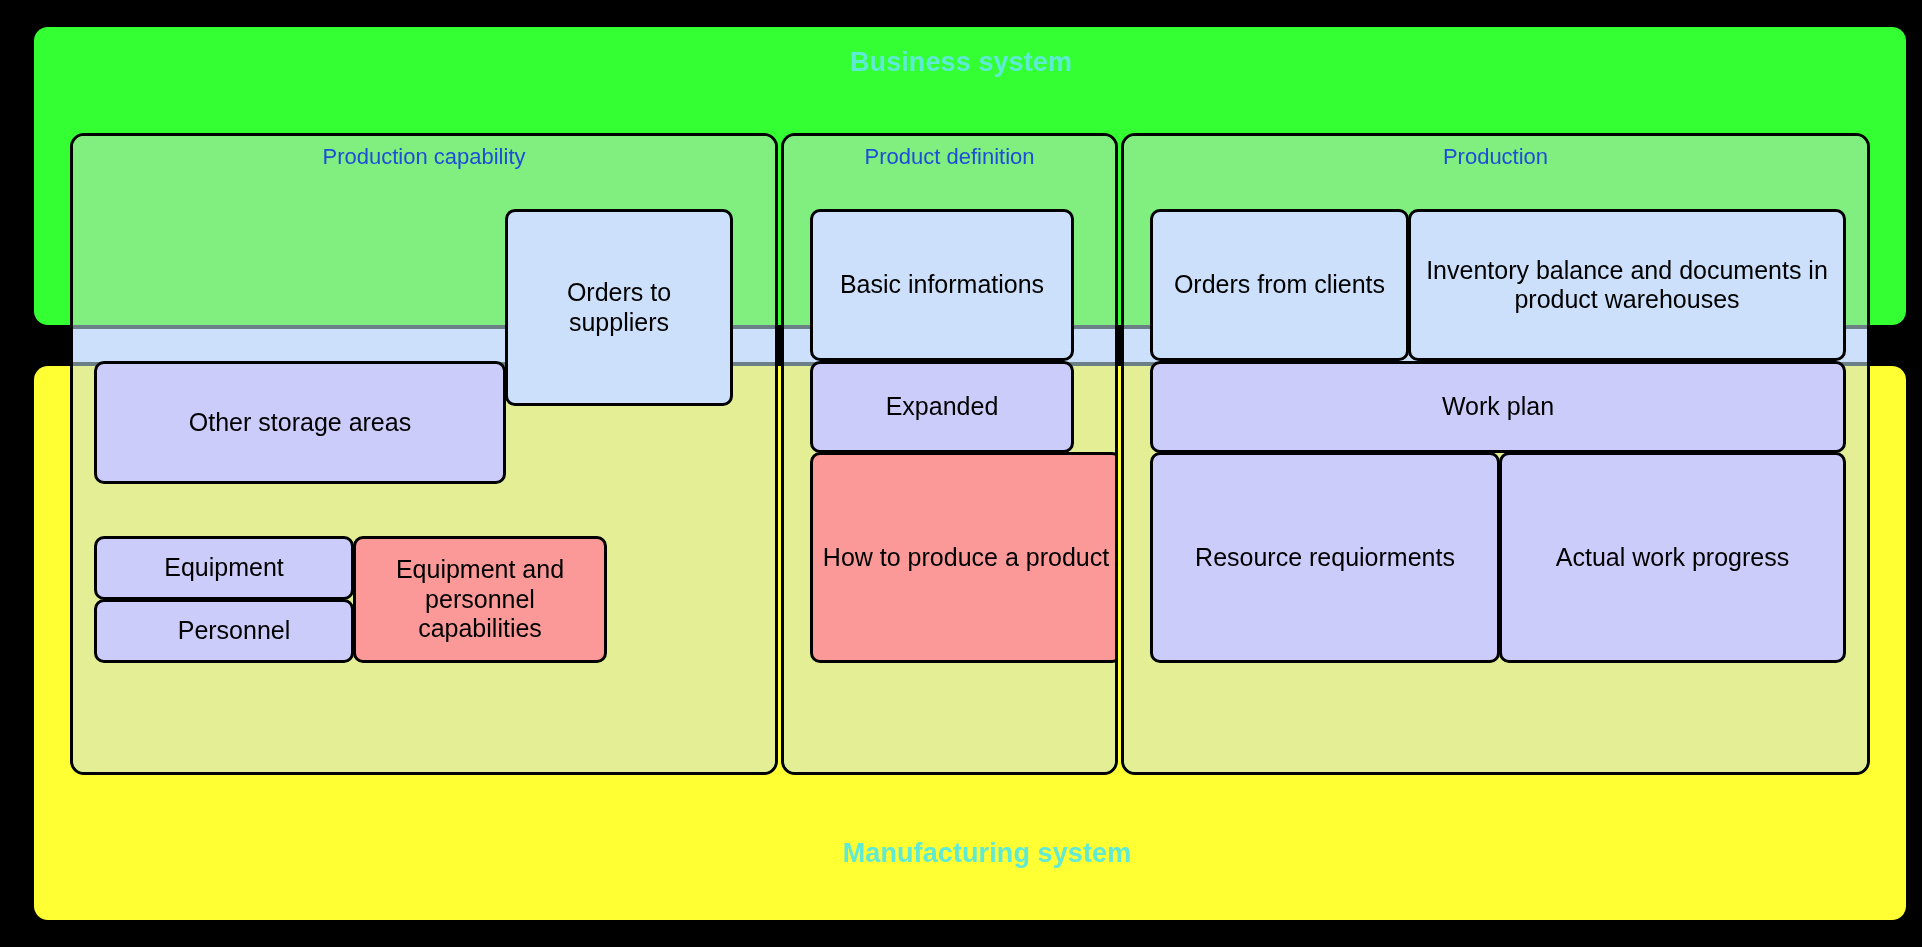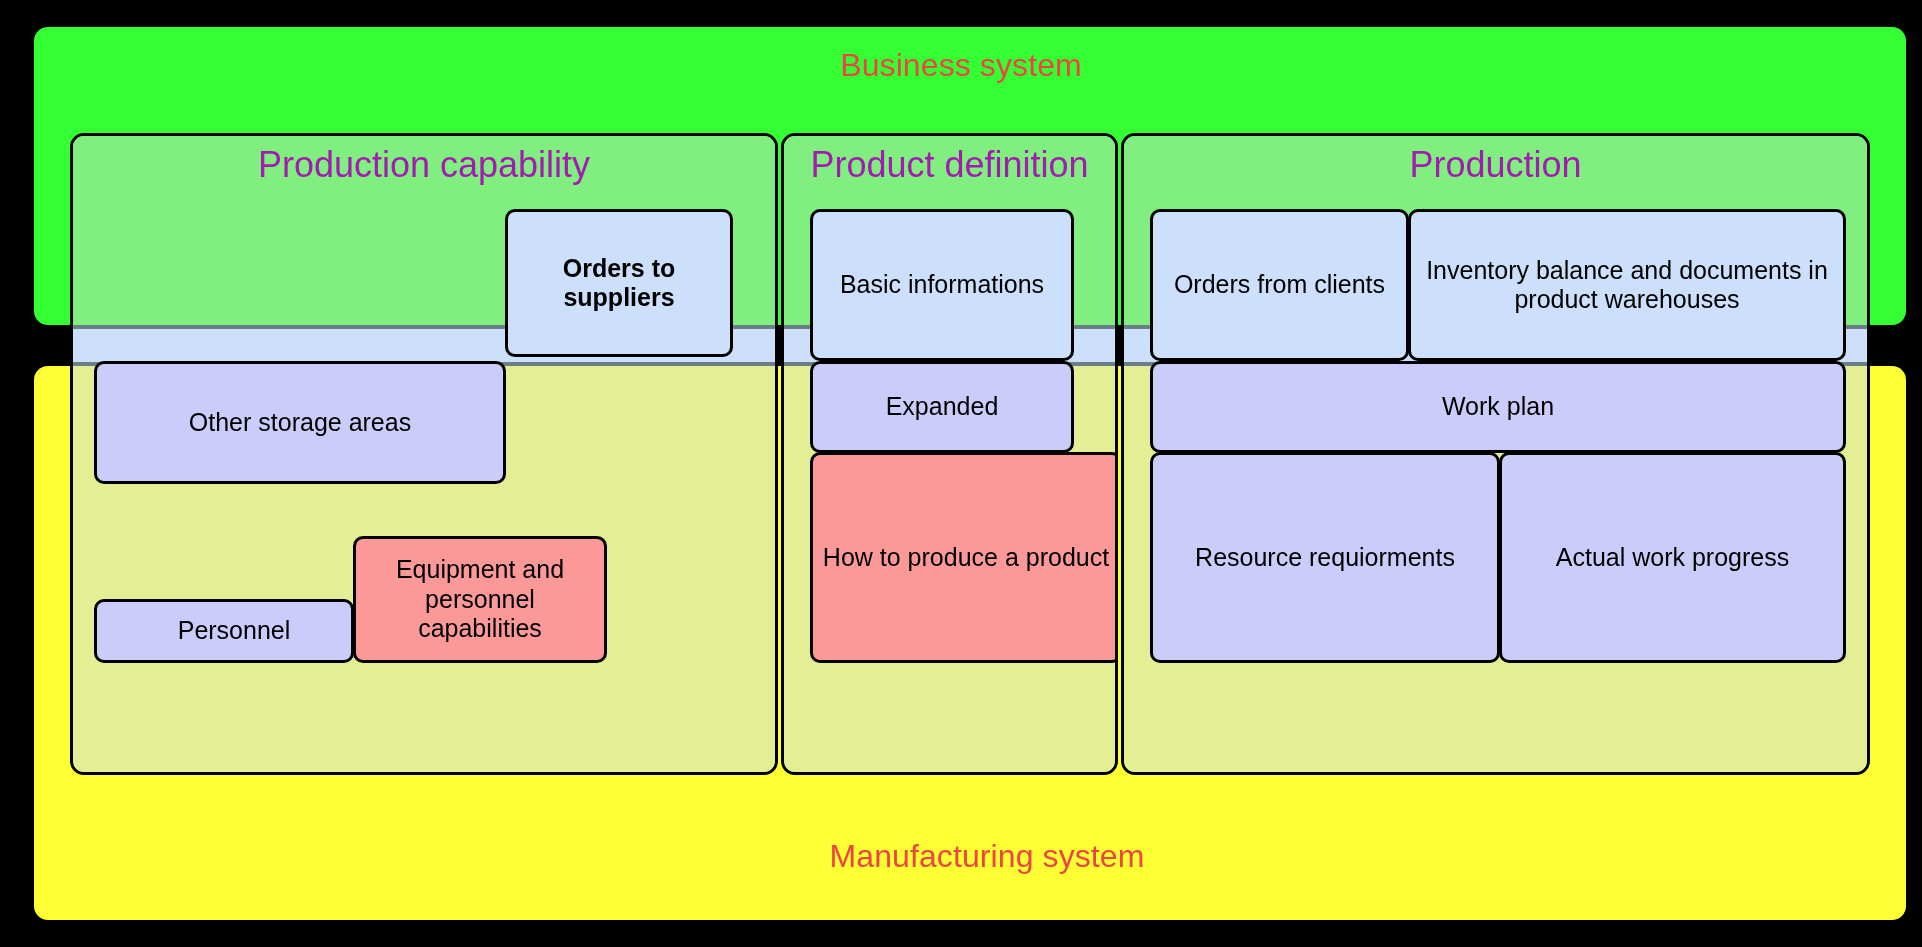--- a/index.html
+++ b/index.html
@@ -39,23 +39,23 @@
     top: 366px;
     width: 1872px;
     height: 554px;
     background: #ffff33;
   }
   .sys-title {
     position: absolute;
     left: 0;
     width: 100%;
     text-align: center;
-    font-size: 32px;
-    font-weight: normal;
-    color: #ef4444;
+    font-size: 27px;
+    font-weight: bold;
+    color: #5eead4;
     letter-spacing: 0.1px;
   }
 
   
   .column {
     position: absolute;
     top: 133px;
     height: 642px;
     border: 3px solid #000000;
     border-radius: 14px;
@@ -83,22 +83,22 @@
     position: absolute;
     inset: 0;
   }
 
   .col-title {
     position: absolute;
     left: 0;
     width: 100%;
     top: 8px;
     text-align: center;
-    font-size: 36px;
-    color: #a21caf;
+    font-size: 22px;
+    color: #1d4ed8;
   }
 
   
   .box {
     position: absolute;
     border: 3px solid #000000;
     border-radius: 10px;
     box-sizing: border-box;
     display: flex;
     align-items: center;
@@ -126,24 +126,25 @@
     <div class="col-inner">
       <div class="band band-green"></div>
       <div class="band band-rule-t"></div>
       <div class="band band-blue"></div>
       <div class="band band-rule-b"></div>
       <div class="band band-yellow"></div>
     </div>
     <div class="col-title">Production capability</div>
 
 
-    <div class="box box-blue" style="left:432px; top:73px; width:228px; height:148px;font-weight:bold;">Orders to suppliers</div>
+    <div class="box box-blue" style="left:432px; top:73px; width:228px; height:197px;">Orders to suppliers</div>
 
     <div class="box box-purple" style="left:21px; top:225px; width:412px; height:123px;">Other storage areas</div>
 
+    <div class="box box-purple" style="left:21px; top:400px; width:260px; height:64px;">Equipment</div>
 
     <div class="box box-purple" style="left:21px; top:463px; width:260px; height:64px;padding-left:28px;">Personnel</div>
 
     <div class="box box-red" style="left:280px; top:400px; width:254px; height:127px;">Equipment and personnel capabilities</div>
   </div>
 
   <div class="column" id="col-product-definition">
     <div class="col-inner">
       <div class="band band-green"></div>
       <div class="band band-rule-t"></div>

